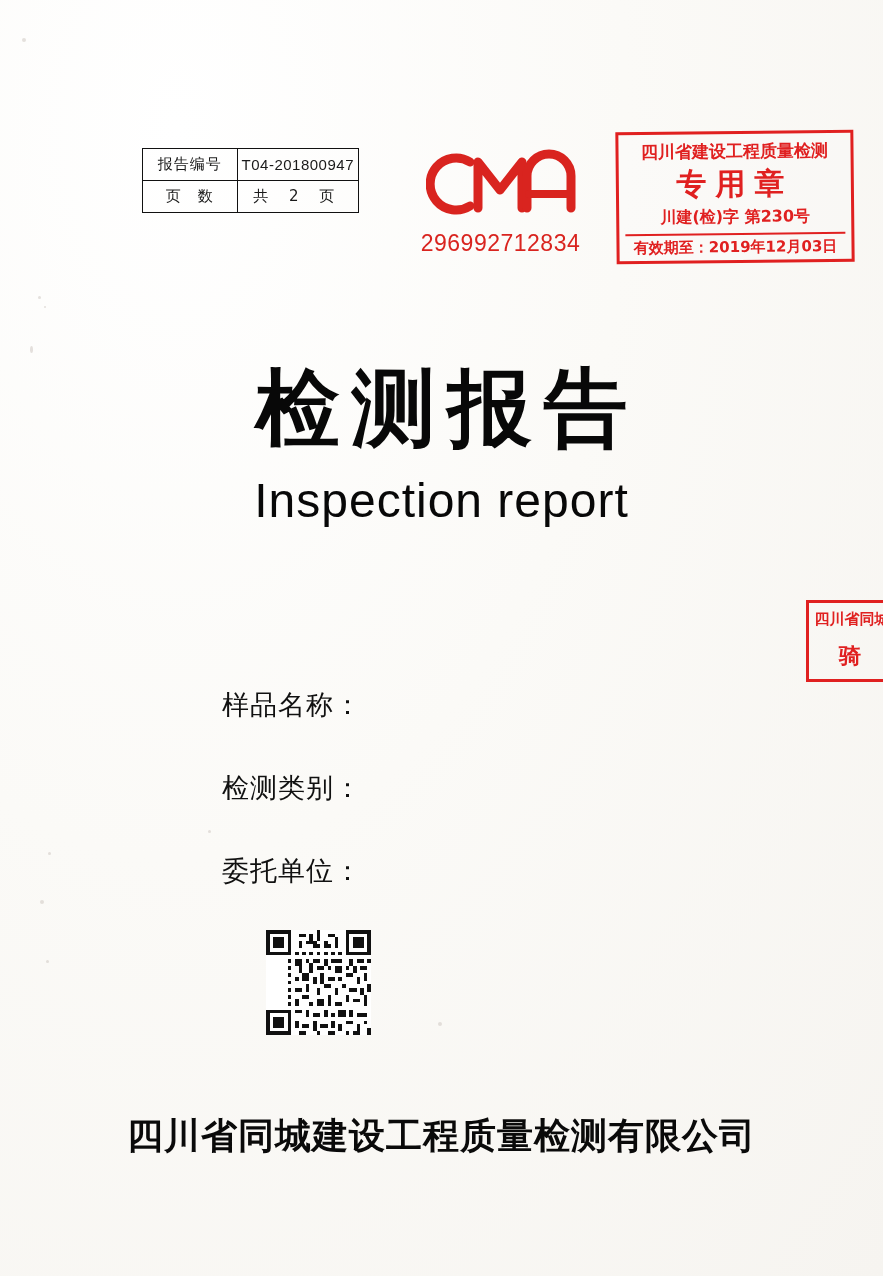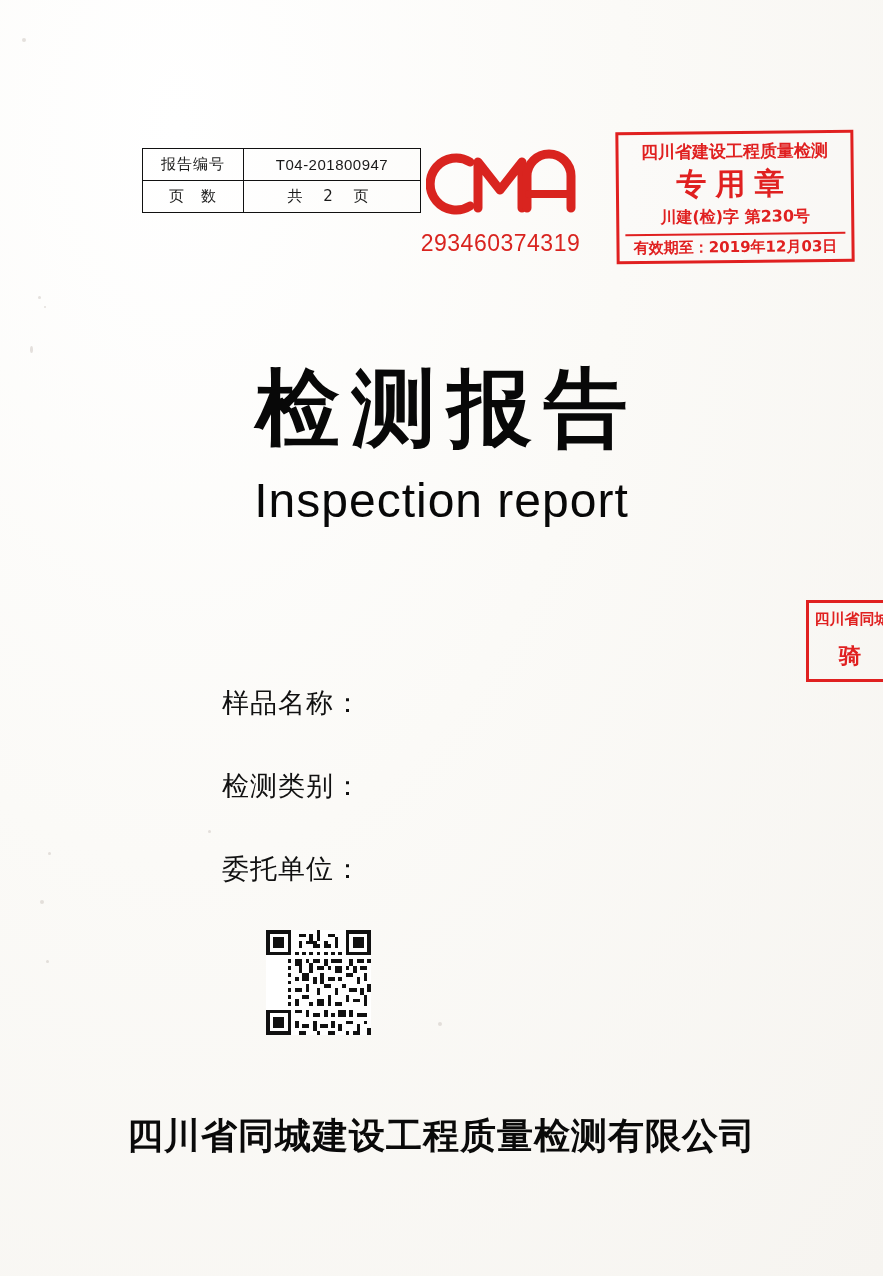--- a/index.html
+++ b/index.html
@@ -26,21 +26,21 @@
     background: #cfc9c2;
     border-radius: 50%;
     opacity: .55;
   }
 
   
   .hdr-table {
     position: absolute;
     left: 142px;
     top: 148px;
-    width: 279px;
+    width: 217px;
     border-collapse: collapse;
     font-family: "DejaVu Sans", sans-serif;
     font-size: 15px;
     color: #1a1a1a;
     padding-left: 43px;
   }
   .hdr-table td {
     border: 1.6px solid #111;
     height: 31px;
     text-align: center;
@@ -174,21 +174,21 @@
     top: 682px;
     width: 520px;
   }
   .field-row {
     display: flex;
     align-items: flex-end;
     margin-bottom: 43px;
     height: 40px;
   }
   .field-label {
-    font-family: Liberation Mono, monospace;
+    font-family: Liberation Serif, serif;
     font-size: 27px;
     color: #111;
     letter-spacing: 1px;
     white-space: nowrap;
     line-height: 34px;
   }
   .field-value {
     flex: 1;
     border-bottom: 2px solid #1a1a1a;
     text-align: center;
@@ -269,21 +269,21 @@
       <g fill="none" stroke="#d9241f" stroke-width="9" stroke-linecap="round">
 
         <path d="M44 16 A26 26 0 1 0 44 60"></path>
 
         <path d="M52 62 L52 16 L74 44 L96 16 L96 62" stroke-linejoin="round"></path>
 
         <path d="M101 62 L101 30 A22 22 0 0 1 145 30 L145 62"></path>
         <path d="M103 48 L143 48" stroke-width="8"></path>
       </g>
     </svg>
-    <div class="cma-num">293460374319</div>
+    <div class="cma-num">296992712834</div>
   </div>
 
   <div class="seal">
     <div class="l1">四川省建设工程质量检测</div>
     <div class="l2">专用章</div>
     <div class="l3">川建(检)字 第230号</div>
     <div class="l4">有效期至：2019年12月03日</div>
   </div>
 
   <div class="straddle">

